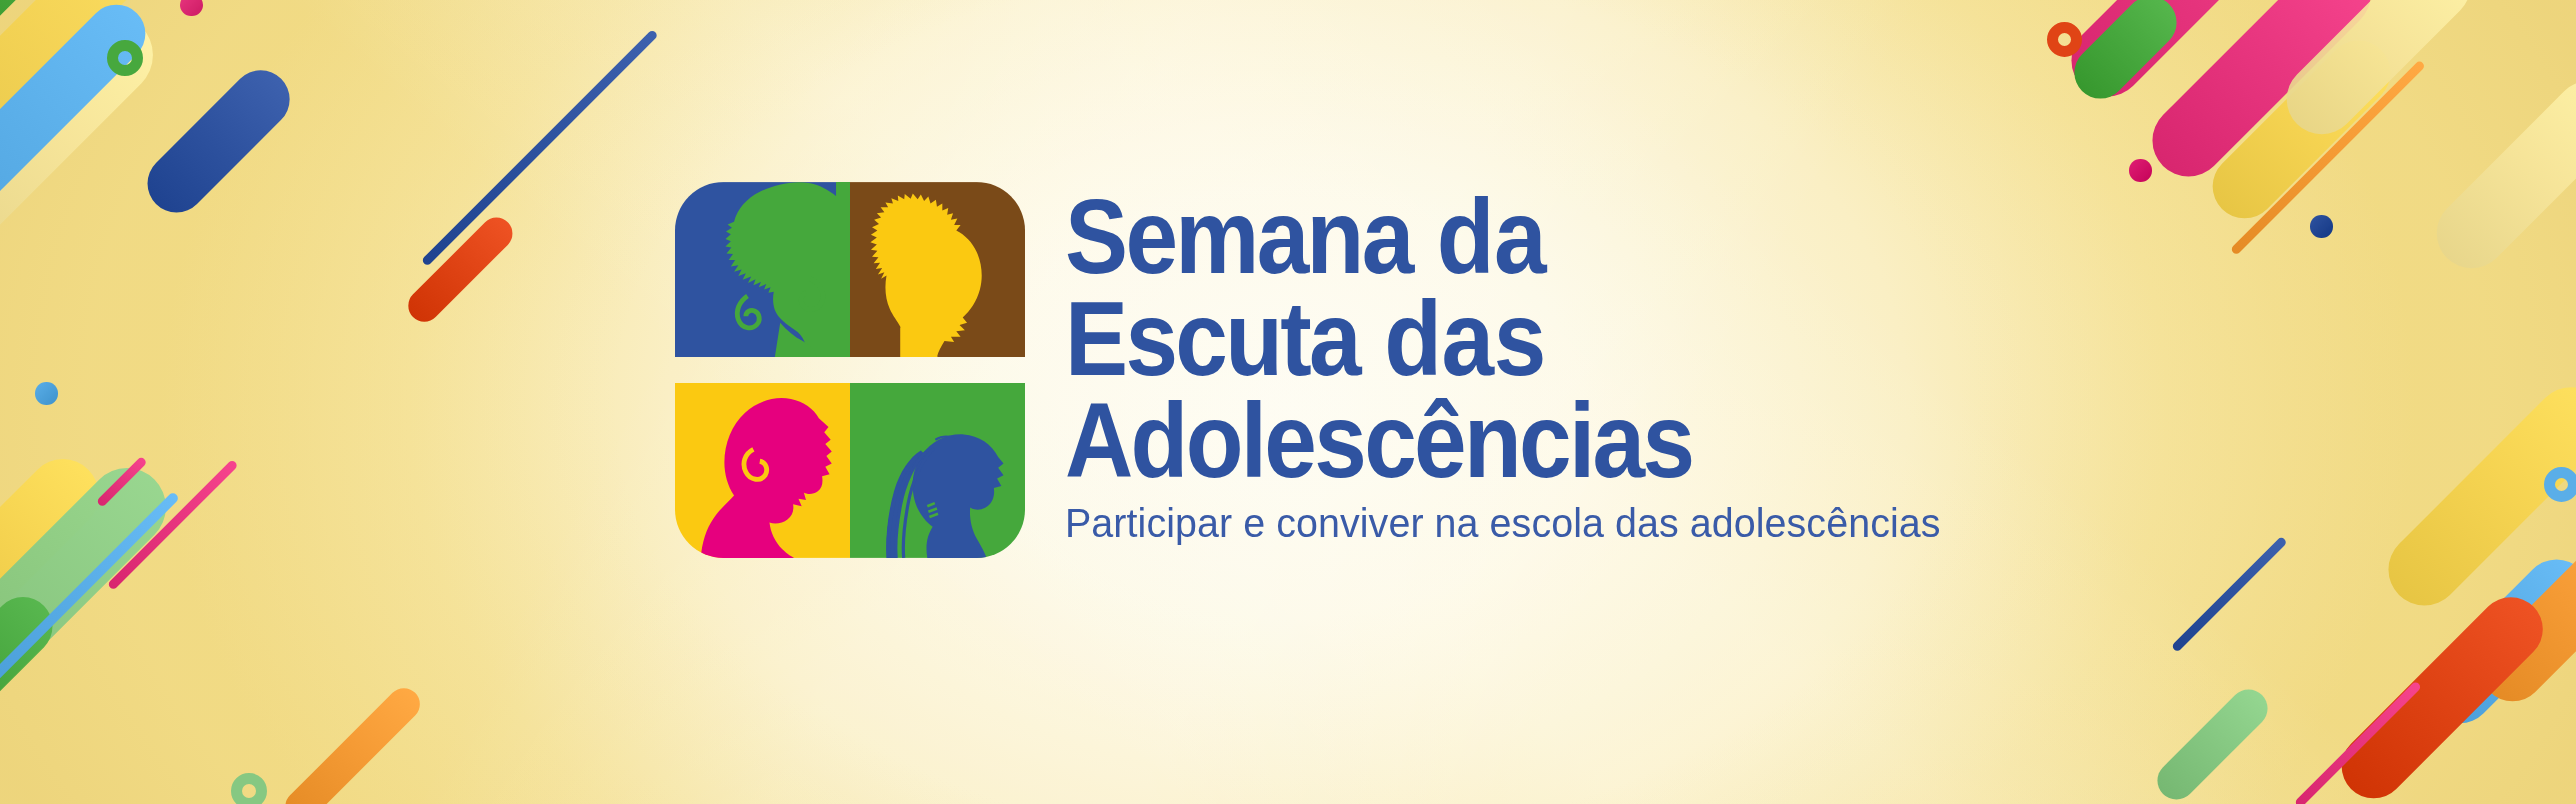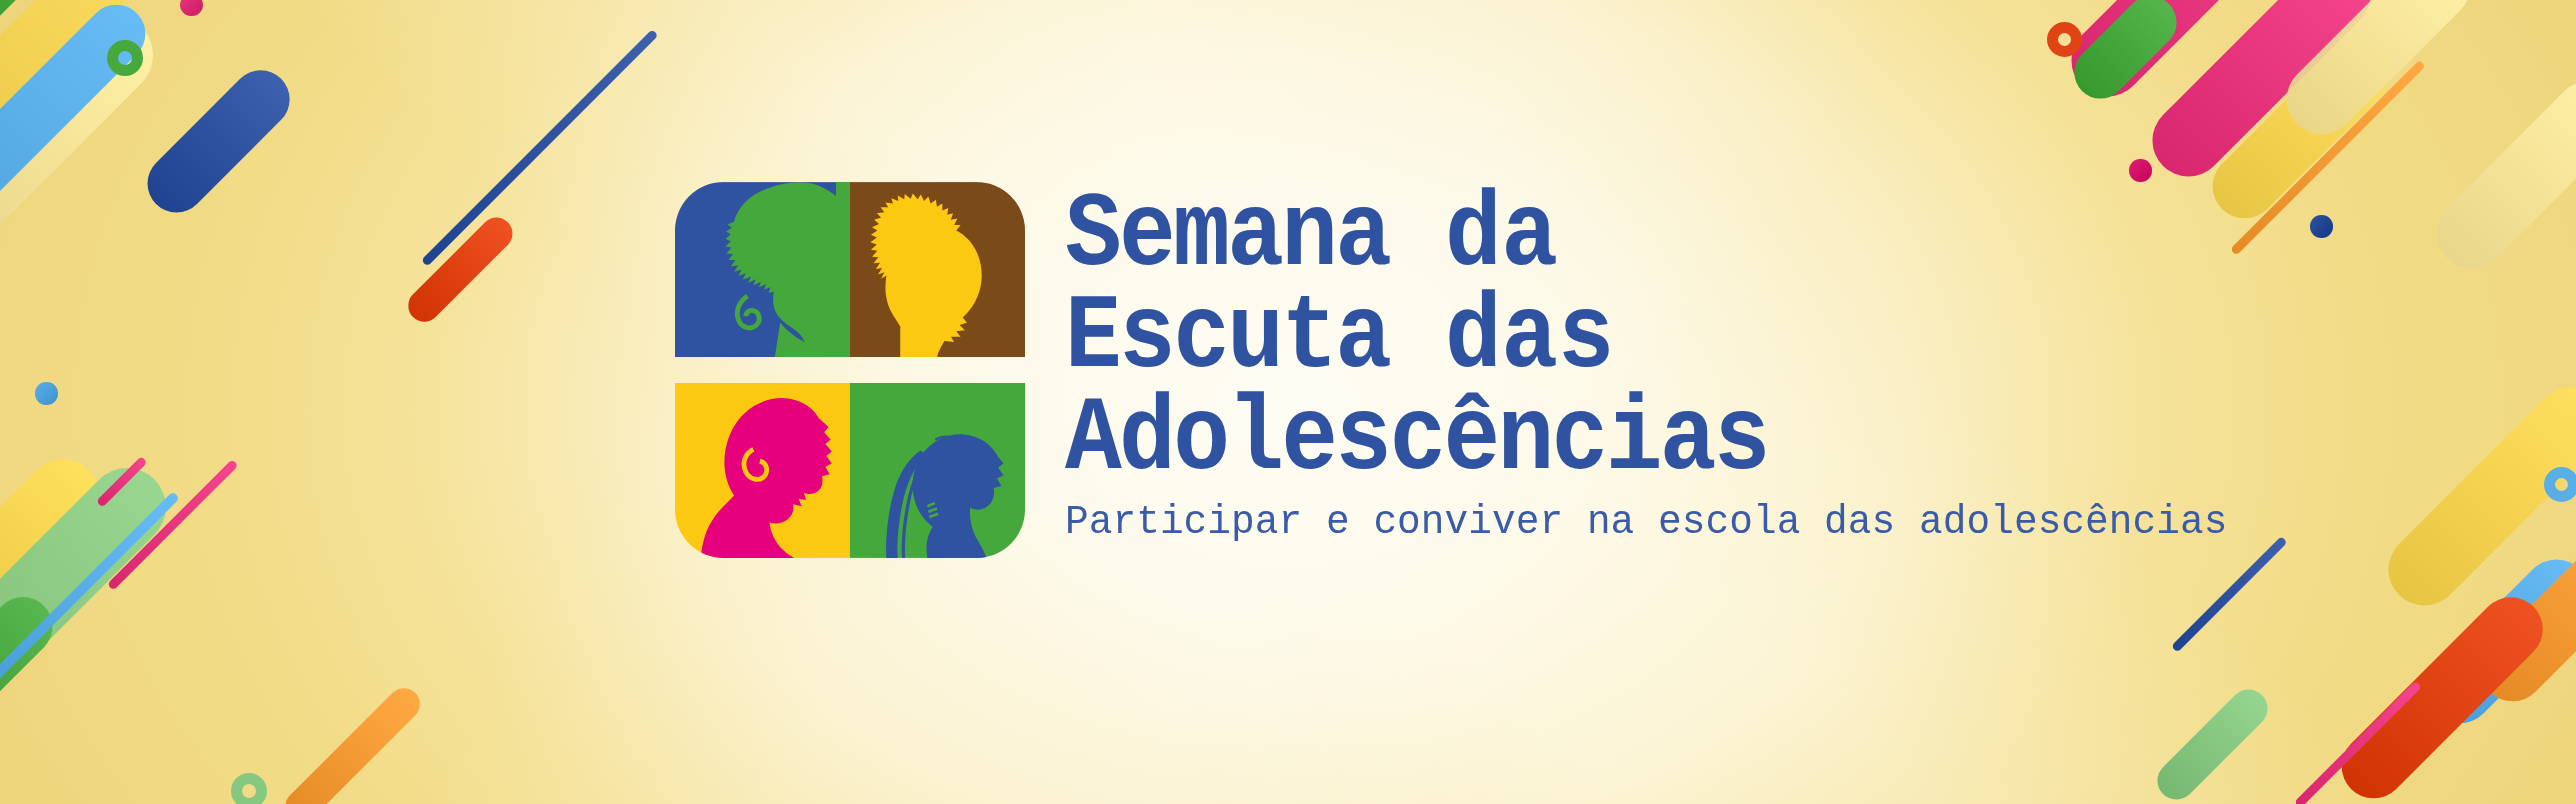--- a/index.html
+++ b/index.html
@@ -6,21 +6,21 @@
   html, body {
     margin: 0;
     padding: 0;
     background: #FBF4DC;
   }
   #banner {
     position: relative;
     width: 2576px;
     height: 805px;
     overflow: hidden;
-    font-family: Liberation Mono, monospace;
+    font-family: Liberation Sans, sans-serif;
     background: #F5E08F;
   }
 
   
   .bg-base {
     position: absolute;
     inset: 0;
     background:
       radial-gradient(ellipse 1127px 805px at 1288px 408px,
         #FEFBEF 0%, #FDF8E3 26%, #FAEFC4 55%, #F6E49C 78%, #F2DC85 100%);

